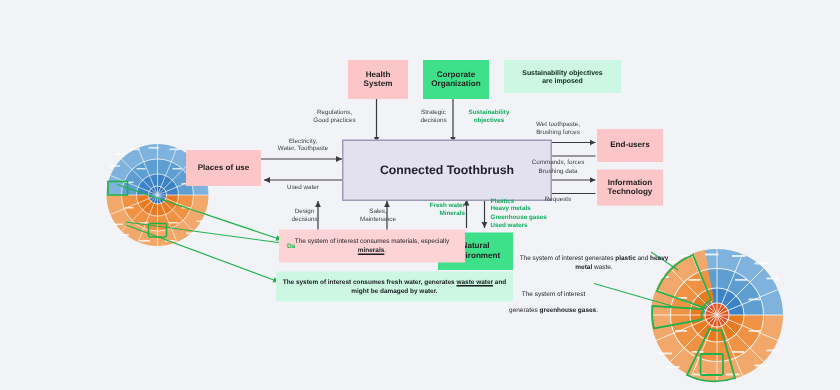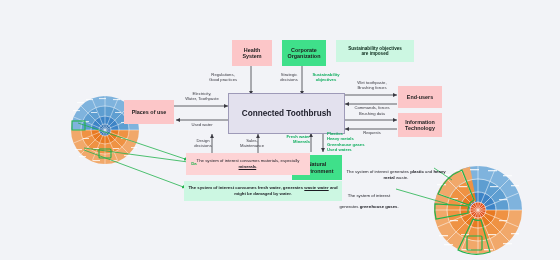--- a/index.html
+++ b/index.html
@@ -242,21 +242,21 @@
 
   <div class="node mintbox" style="left:336px;top:40px;width:78px;height:22px;font-size:4.6px;">
     <span style="white-space:pre-line">Sustainability objectives
 are imposed</span>
   </div>
 
   <div class="node pink" style="left:124px;top:100px;width:50px;height:24px;">
     <span style="white-space:pre-line">Places of use</span>
   </div>
 
-  <div class="node hub" style="left:228px;top:93px;width:117px;height:41px;">
+  <div class="node hub" style="left:228px;top:93px;width:140px;height:41px;">
     <span>Connected Toothbrush</span>
   </div>
 
   <div class="node pink" style="left:398px;top:86px;width:44px;height:22px;">
     <span style="white-space:pre-line">End-users</span>
   </div>
 
   <div class="node pink" style="left:398px;top:113px;width:44px;height:24px;">
     <span style="white-space:pre-line">Information
 Technology</span>

